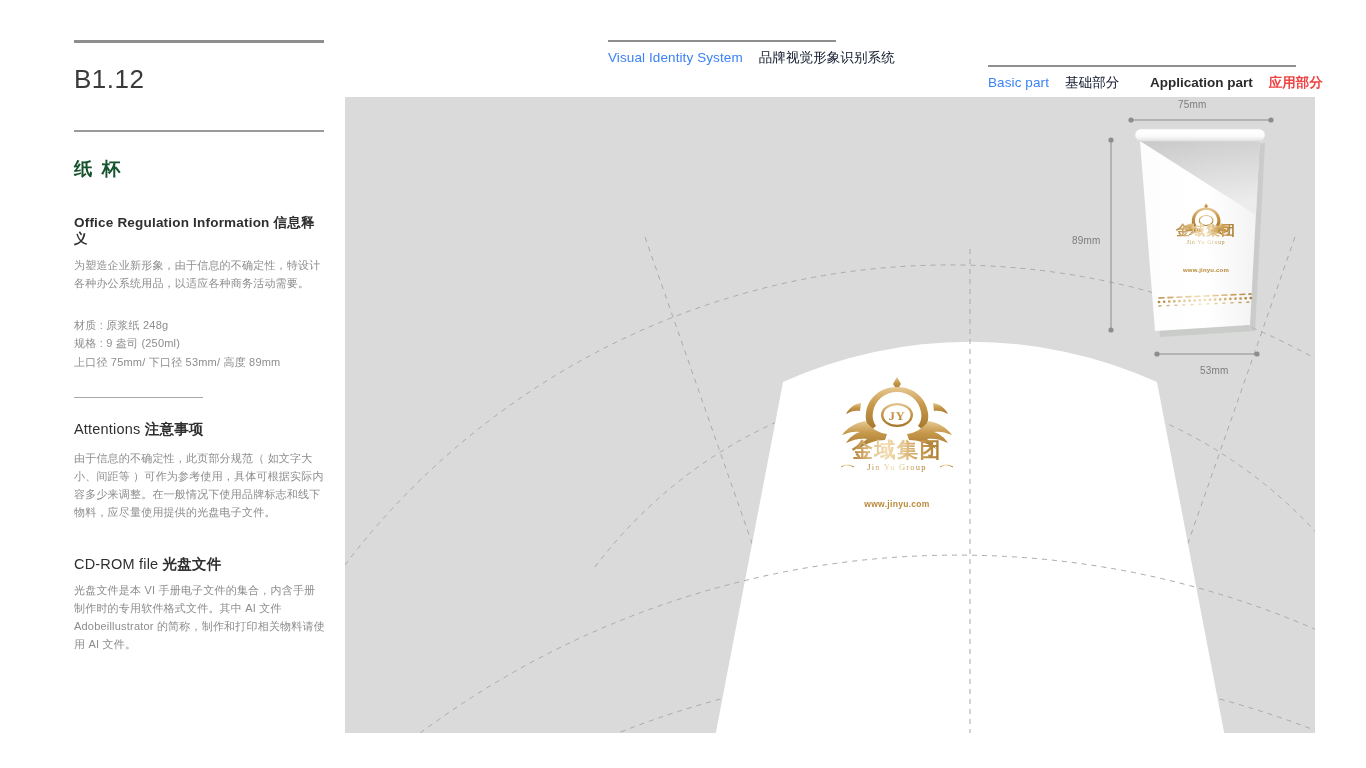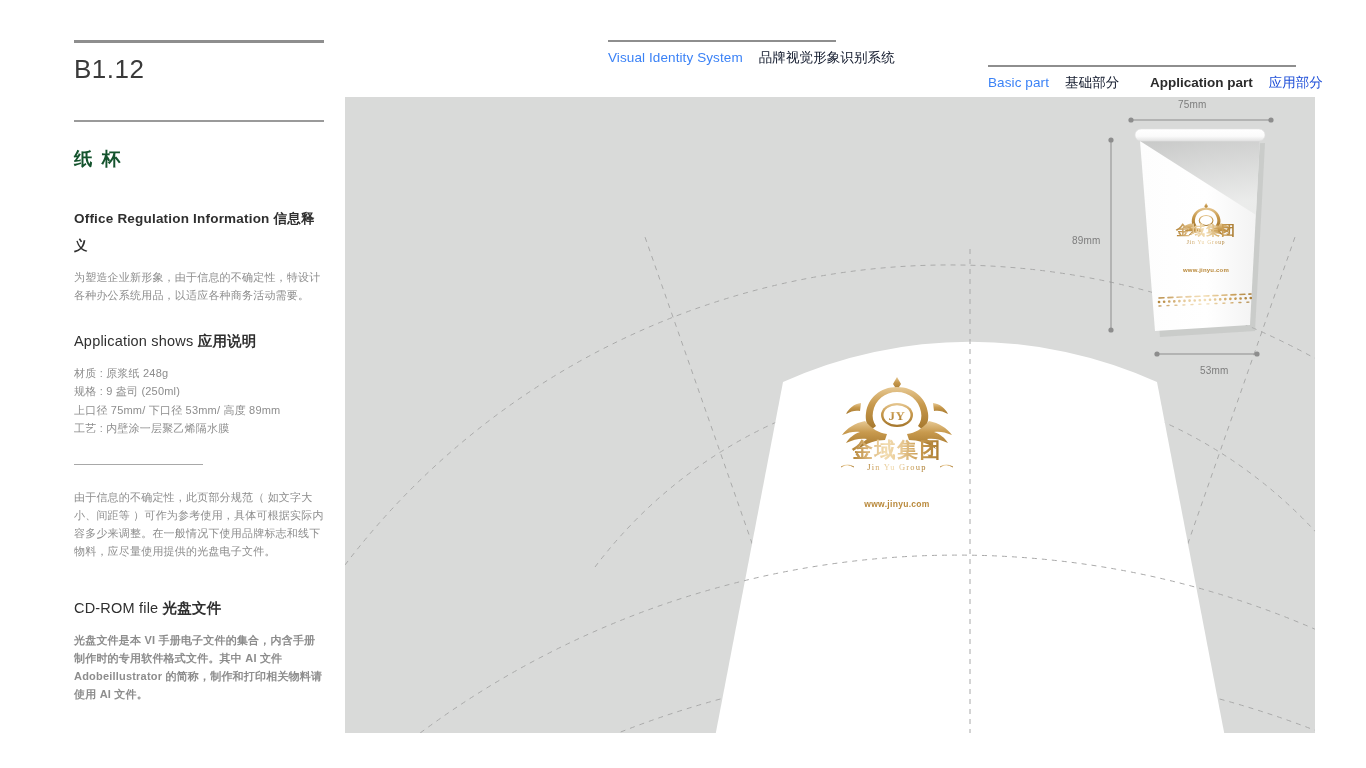--- a/index.html
+++ b/index.html
@@ -35,21 +35,21 @@
     position: absolute;
     top: 49px;
     left: 0;
     white-space: nowrap;
     font-size: 13.5px;
     letter-spacing: 0.1px;
   }
   .hdr-en { color: #3b82f6; }
   .hdr-cn { color: #0f172a; margin-left: 16px; }
   .hdr-en.active { color: #2b2b2b; font-weight: bold; }
-  .hdr-cn.active { color: #1d4ed8; font-weight: normal; }
+  .hdr-cn.active { color: #ef4444; font-weight: bold; }
 
   #hdr-center { left: 608px; width: 310px; }
   #hdr-center .hdr-rule { width: 228px; }
 
   #hdr-right { left: 988px; width: 340px; margin-top: 25px; }
   #hdr-right .hdr-rule { width: 308px; }
   #hdr-right .seg2 { position: absolute; left: 162px; top: 49px; white-space: nowrap; font-size: 13.5px; }
 
   
   .sidebar {
@@ -67,41 +67,41 @@
     height: 1.5px;
     background: #9a9a9a;
     width: 250px;
     margin-top: 34px;
   }
   .code {
     font-size: 26px;
     color: #3a3a3a;
     letter-spacing: 0.5px;
     line-height: 34px;
-    padding-top: 9px;
+    padding-top: 19px;
     font-weight: normal;
   }
   .doc-title {
     font-size: 18.5px;
     color: #14532d;
     font-weight: bold;
     letter-spacing: 2px;
     margin-top: 24px;
   }
 
   .sec {
     margin-top: 30px;
   }
   .sec-head {
     font-size: 13.5px;
     color: #2f2f2f;
     font-weight: bold;
     letter-spacing: 0.2px;
     margin-bottom: 9px;
-    line-height: 27px;
+    line-height: 16px;
   }
   .sec-head .cn { font-weight: bold; }
   .sec-body {
     font-size: 11px;
     line-height: 18px;
     color: #8d8d8d;
     letter-spacing: 0.2px;
   }
   .spec-line {
     font-size: 11px;
@@ -174,44 +174,43 @@
 
   <div class="sec" style="margin-top:34px;">
     <div class="sec-head">
       <span>Office Regulation Information</span>
       <span class="cn">信息释义</span>
     </div>
     <div class="sec-body">为塑造企业新形象，由于信息的不确定性，特设计各种办公系统用品，以适应各种商务活动需要。</div>
   </div>
 
   <div class="sec" style="margin-top:24px;">
-    <div class="sec-head" style="font-size:14.5px;font-weight:normal;color:#2f2f2f;">
-      <span>Application shows</span>
-      <span class="cn">应用说明</span>
-    </div>
     <div style="margin-top:4px;">
       <div class="spec-line">材质 : 原浆纸 248g</div>
       <div class="spec-line">规格 : 9 盎司 (250ml)</div>
       <div class="spec-line">上口径 75mm/ 下口径 53mm/ 高度 89mm</div>
-      <div class="spec-line">工艺 : 内壁涂一层聚乙烯隔水膜</div>
     </div>
   </div>
 
   <div class="divider-short"></div>
 
   <div class="sec" style="margin-top:23px;">
+    <div class="sec-head" style="font-size:14.5px;font-weight:normal;color:#2f2f2f;">
+      <span>Attentions</span>
+      <span class="cn">注意事项</span>
+    </div>
     <div class="sec-body" style="margin-top:12px;">由于信息的不确定性，此页部分规范（ 如文字大小、间距等 ）可作为参考使用，具体可根据实际内容多少来调整。在一般情况下使用品牌标志和线下物料，应尽量使用提供的光盘电子文件。</div>
   </div>
 
   <div class="sec" style="margin-top:35px;">
     <div class="sec-head" style="font-size:14.5px;font-weight:normal;color:#2f2f2f;">
       <span>CD-ROM file</span>
       <span class="cn">光盘文件</span>
     </div>
-    <div class="sec-body" style="margin-top:5px;font-weight:bold;">光盘文件是本 VI 手册电子文件的集合，内含手册制作时的专用软件格式文件。其中 AI 文件 Adobeillustrator 的简称，制作和打印相关物料请使用 AI 文件。</div>
+    <div class="sec-body" style="margin-top:5px;">光盘文件是本 VI 手册电子文件的集合，内含手册制作时的专用软件格式文件。其中 AI 文件 Adobeillustrator 的简称，制作和打印相关物料请使用 AI 文件。</div>
   </div>
 
 </div>
 
 <div class="panel">
 
   <svg width="970" height="636" viewBox="0 0 970 636">
     <defs>
 
       <linearGradient id="goldGrad" x1="0" y1="0" x2="1" y2="0">

